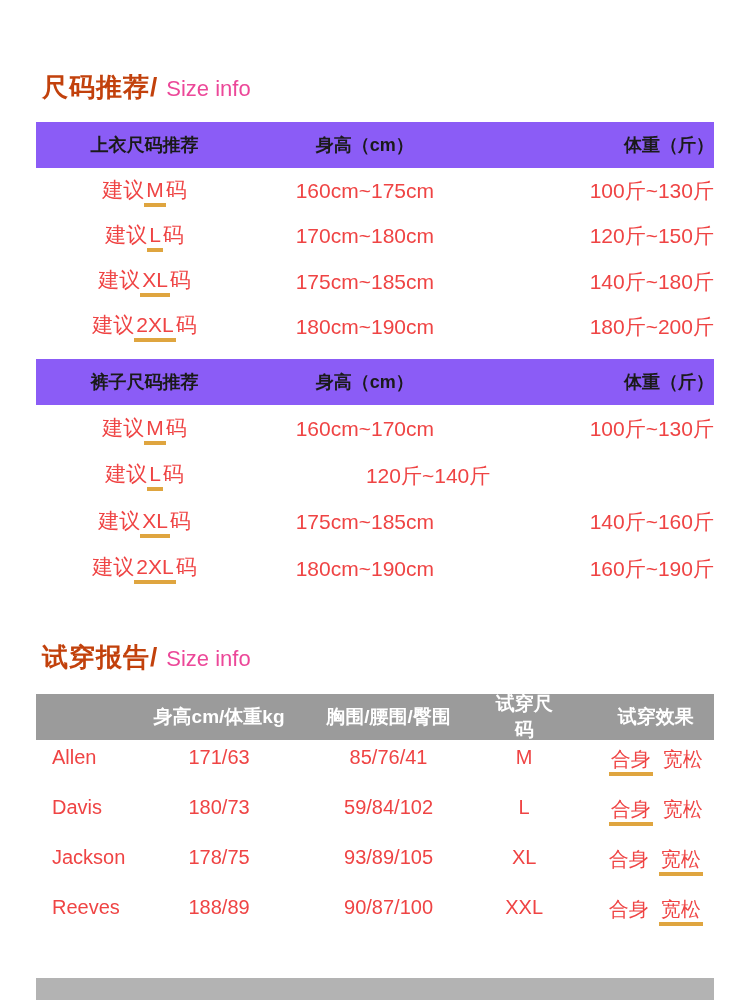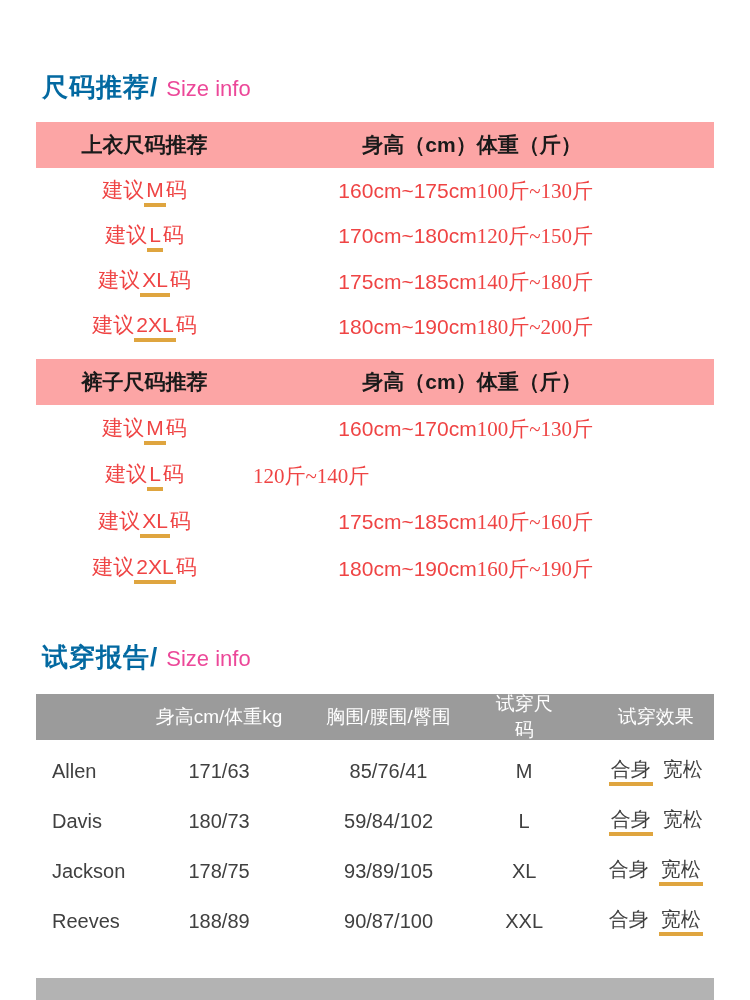--- a/index.html
+++ b/index.html
@@ -3,47 +3,47 @@
 <meta charset="utf-8">
 <style>
   * { margin:0; padding:0; box-sizing:border-box; }
   html,body { background:#ffffff; }
   .page {
     position:relative; width:750px; height:1000px; overflow:hidden;
     background:#ffffff; color:#3a3a3a;
     font-family:"Liberation Sans","DejaVu Sans",sans-serif;
   }
   .section-title { position:absolute; left:42px; white-space:nowrap; }
-  .t-zh { font-size:26px; font-weight:bold; color:#0369a1; letter-spacing:1px; }
+  .t-zh { font-size:26px; font-weight:bold; color:#c2410c; letter-spacing:1px; }
   .t-en { font-size:22px; color:#ec4899; margin-left:8px; }
 
   .tbl { position:absolute; left:36px; width:678px; }
   .head {
     display:flex; align-items:center; height:46px;
-    background:#fca5a5; color:#1a1a1a; font-weight:bold; font-size:21px;
+    background:#8b5cf6; color:#1a1a1a; font-weight:bold; font-size:18px;
   }
   .c1 { width:32%; text-align:center; }
-  .c2 { width:33%; text-align:right; }
-  .c3 { width:35%; text-align:left;font-family:Liberation Serif, serif; }
+  .c2 { width:33%; text-align:center; }
+  .c3 { width:35%; text-align:right; }
   .rows .row {
     display:flex; align-items:center; height:44.25px; margin-top:1px;
     font-size:21px; color:#ef4444;
   }
   .rows2 .row { height:44.5px; margin-top:2px; }
 
   .ul {
     display:inline-block; line-height:1.15; padding:0 2px 1px;
     border-bottom:4px solid #DFA53F;
   }
 
   .fit-head {
     display:flex; align-items:center; height:46px;
-    background:#9B9B9B; color:#ffffff; font-weight:normal; font-size:19px;
+    background:#9B9B9B; color:#ffffff; font-weight:bold; font-size:19px;
   }
-  .fit-rows .frow { display:flex; align-items:center; height:50px; font-size:20px; color:#404040; }
+  .fit-rows .frow { display:flex; height:50px; font-size:20px; color:#ef4444; }
   .fit-rows .frow:first-child { margin-top:6px; }
   .fc1 { width:16.5%; text-align:left; padding-left:16px; }
   .fc2 { width:21%; text-align:center; }
   .fc3 { width:29%; text-align:center; }
   .fc4 { width:11%; text-align:center; }
   .fc5 { width:22.5%; text-align:center; padding-left:36px; white-space:nowrap; }
   .fit-gap { display:inline-block; width:10px; }
 
   .bottom-bar {
     position:absolute; left:36px; top:978px; width:678px; height:22px;

